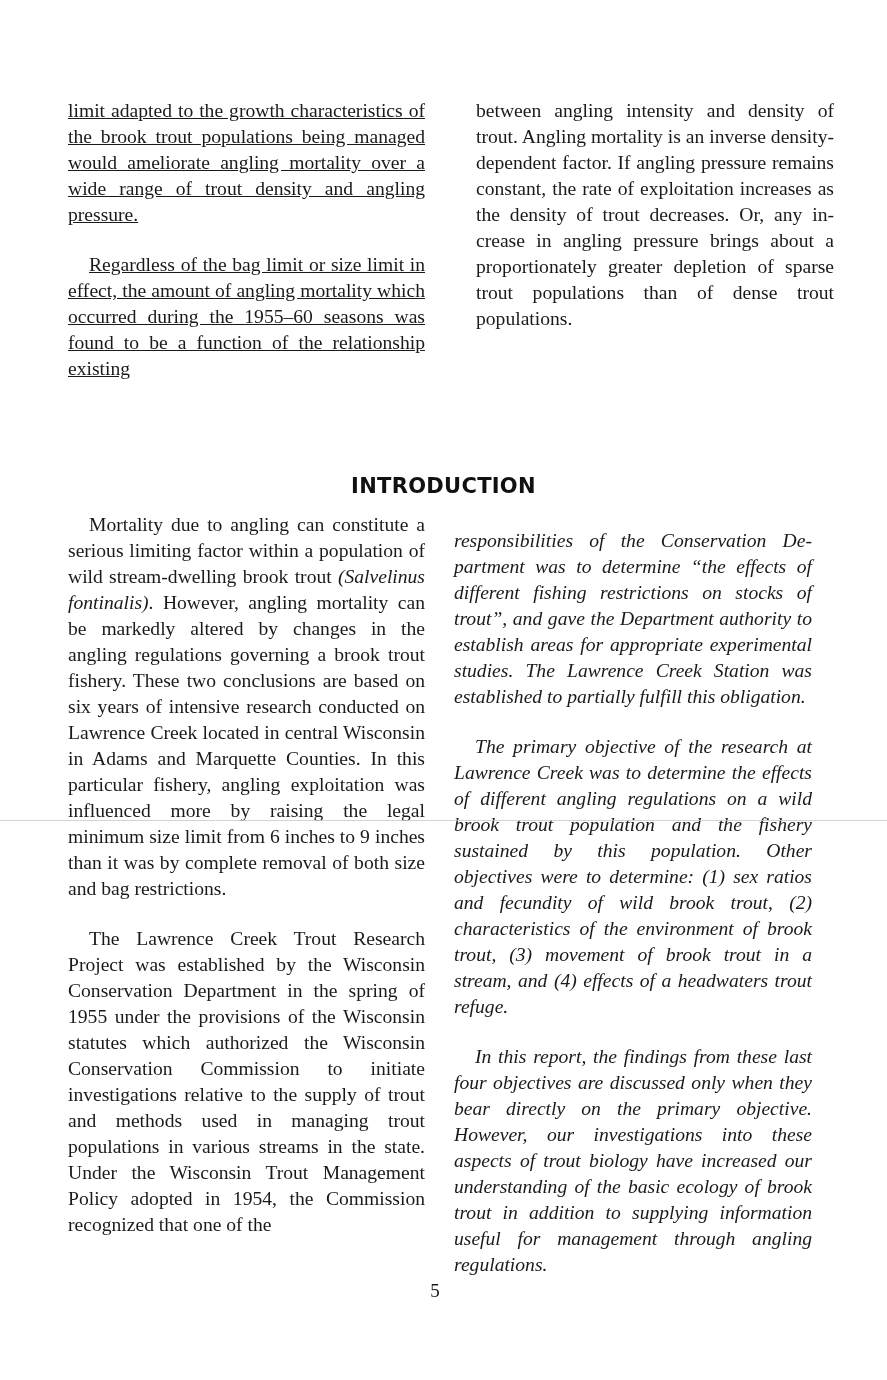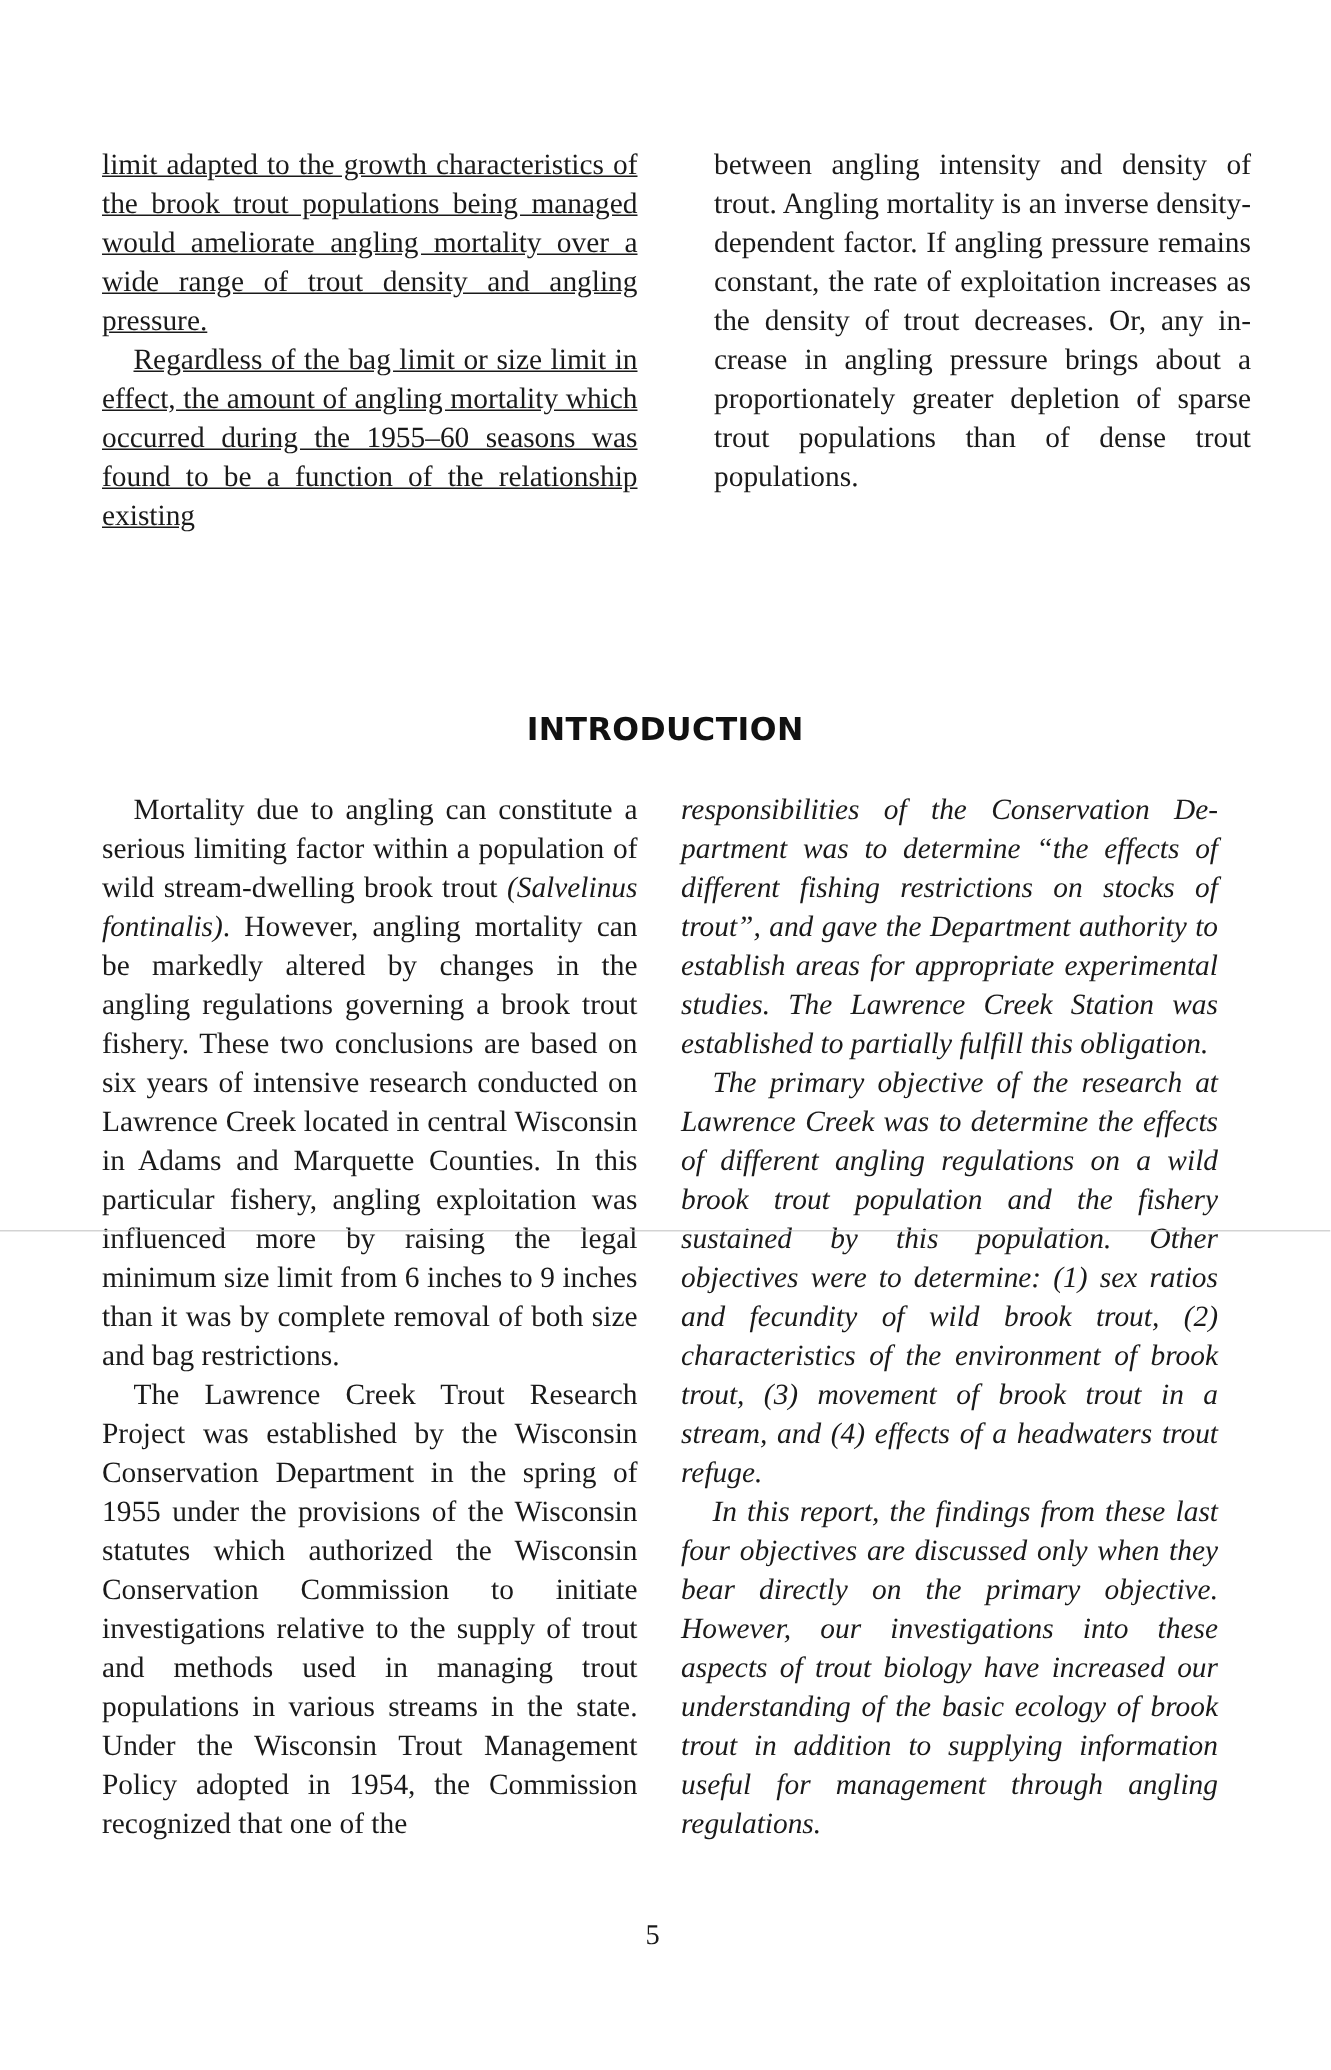--- a/index.html
+++ b/index.html
@@ -22,25 +22,25 @@
       text-align: justify;
       hyphens: manual;
     }
     .col p {
       margin: 0;
     }
     .col p.indent {
       text-indent: 21px;
     }
     .col p + p {
-      margin-top: 0;
+      margin-top: 24px;
     }
     .col-left-top  { left: 68px;  top: 98px;  width: 357px; text-decoration: underline; }
     .col-right-top { left: 476px; top: 98px;  width: 358px; }
-    .col-left-body { left: 68px;  top: 528px; width: 357px; }
+    .col-left-body { left: 68px;  top: 512px; width: 357px; }
     .col-right-body{ left: 454px; top: 528px; width: 358px; font-style: italic; }
 
     .section-heading {
       position: absolute;
       left: 0;
       width: 887px;
       top: 474px;
       text-align: center;
       font-family: "DejaVu Sans", "Liberation Sans", sans-serif;
       font-weight: bold;

